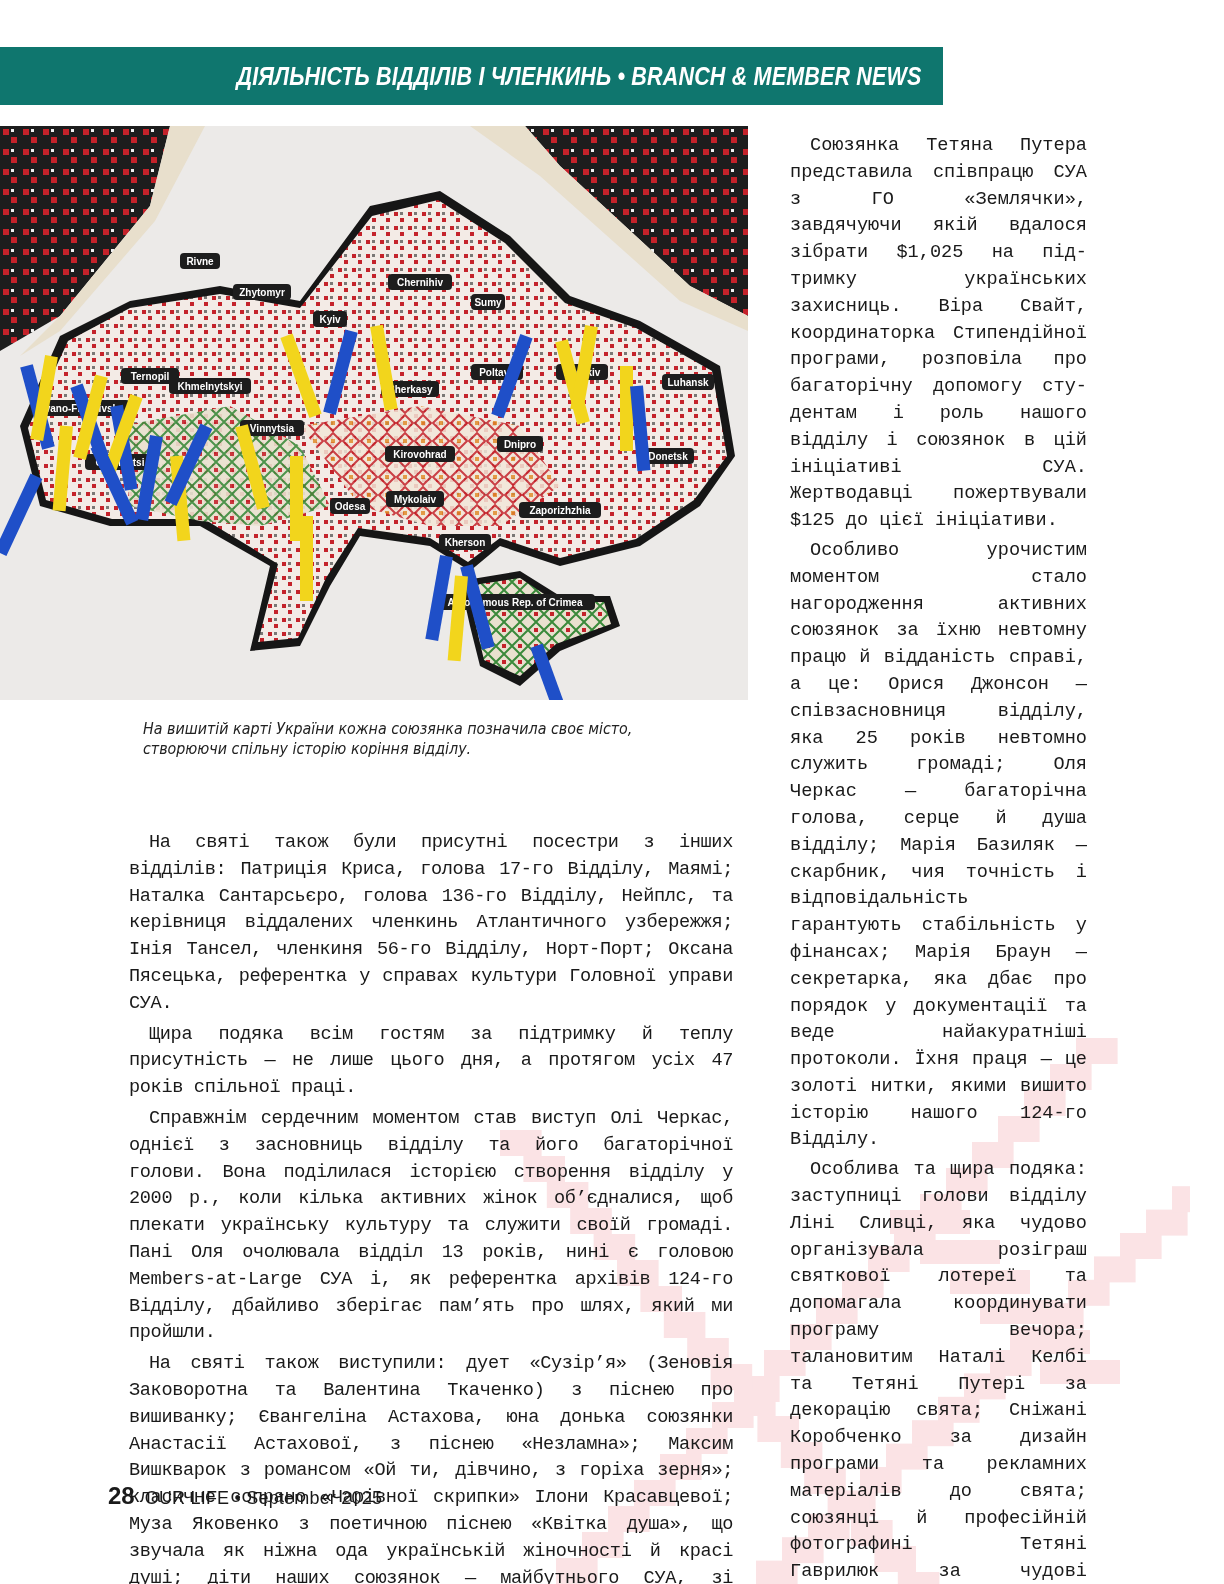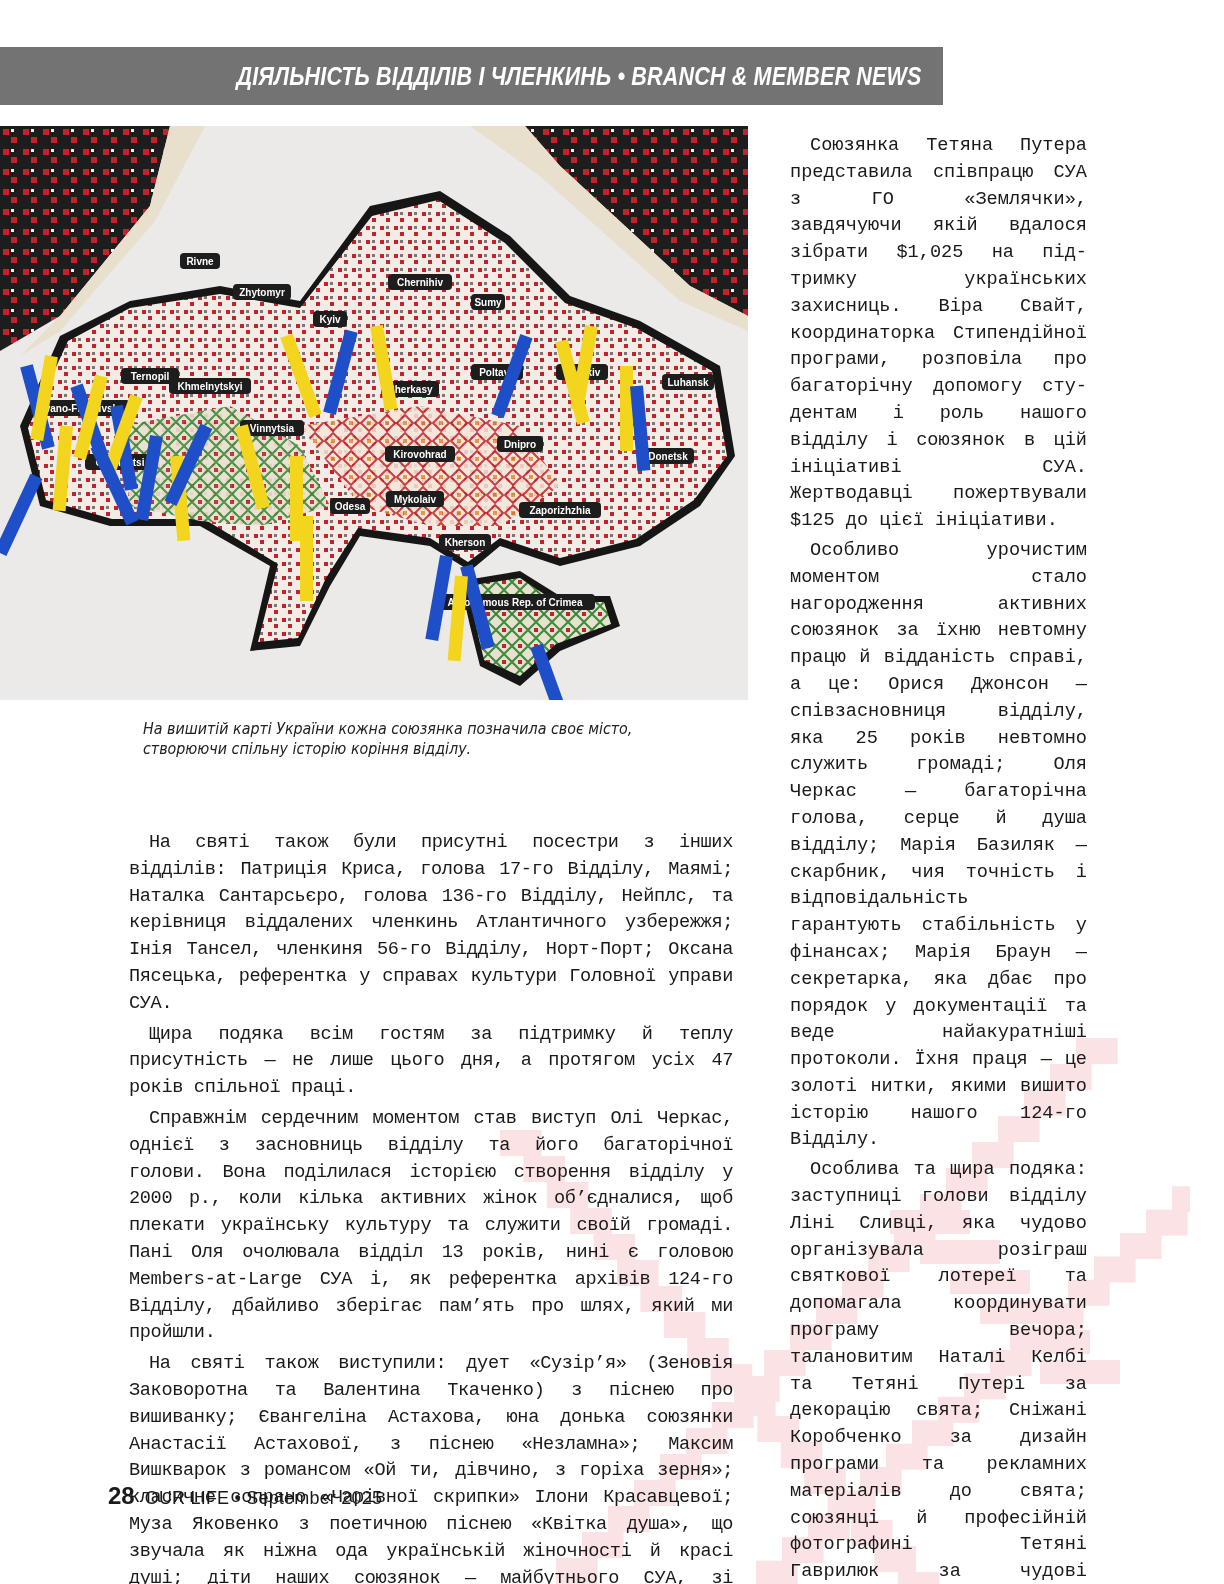--- a/index.html
+++ b/index.html
@@ -5,21 +5,21 @@
   * { box-sizing: border-box; margin: 0; padding: 0; }
   html, body { width: 1224px; height: 1584px; background: #ffffff; overflow: hidden; }
   body { position: relative; font-family: "Liberation Sans", "DejaVu Sans", sans-serif; color: #1a1a1a; }
 
   
   .ornament { position: absolute; left: 470px; top: 1010px; width: 720px; height: 574px; z-index: 0; }
 
   
   .header-band {
     position: absolute; left: 0; top: 47px; width: 943px; height: 58px;
-    background: #737373;
+    background: #0f766e;
     display: flex; align-items: center; justify-content: flex-end;
     padding-right: 22px;
     z-index: 2;
   }
   .header-band span {
     color: #ffffff; font-style: italic; font-weight: bold;
     font-size: 25px; letter-spacing: 0.2px;
     font-family: "Liberation Sans", sans-serif;
     transform: scaleX(0.86); transform-origin: right center;
     white-space: nowrap;

